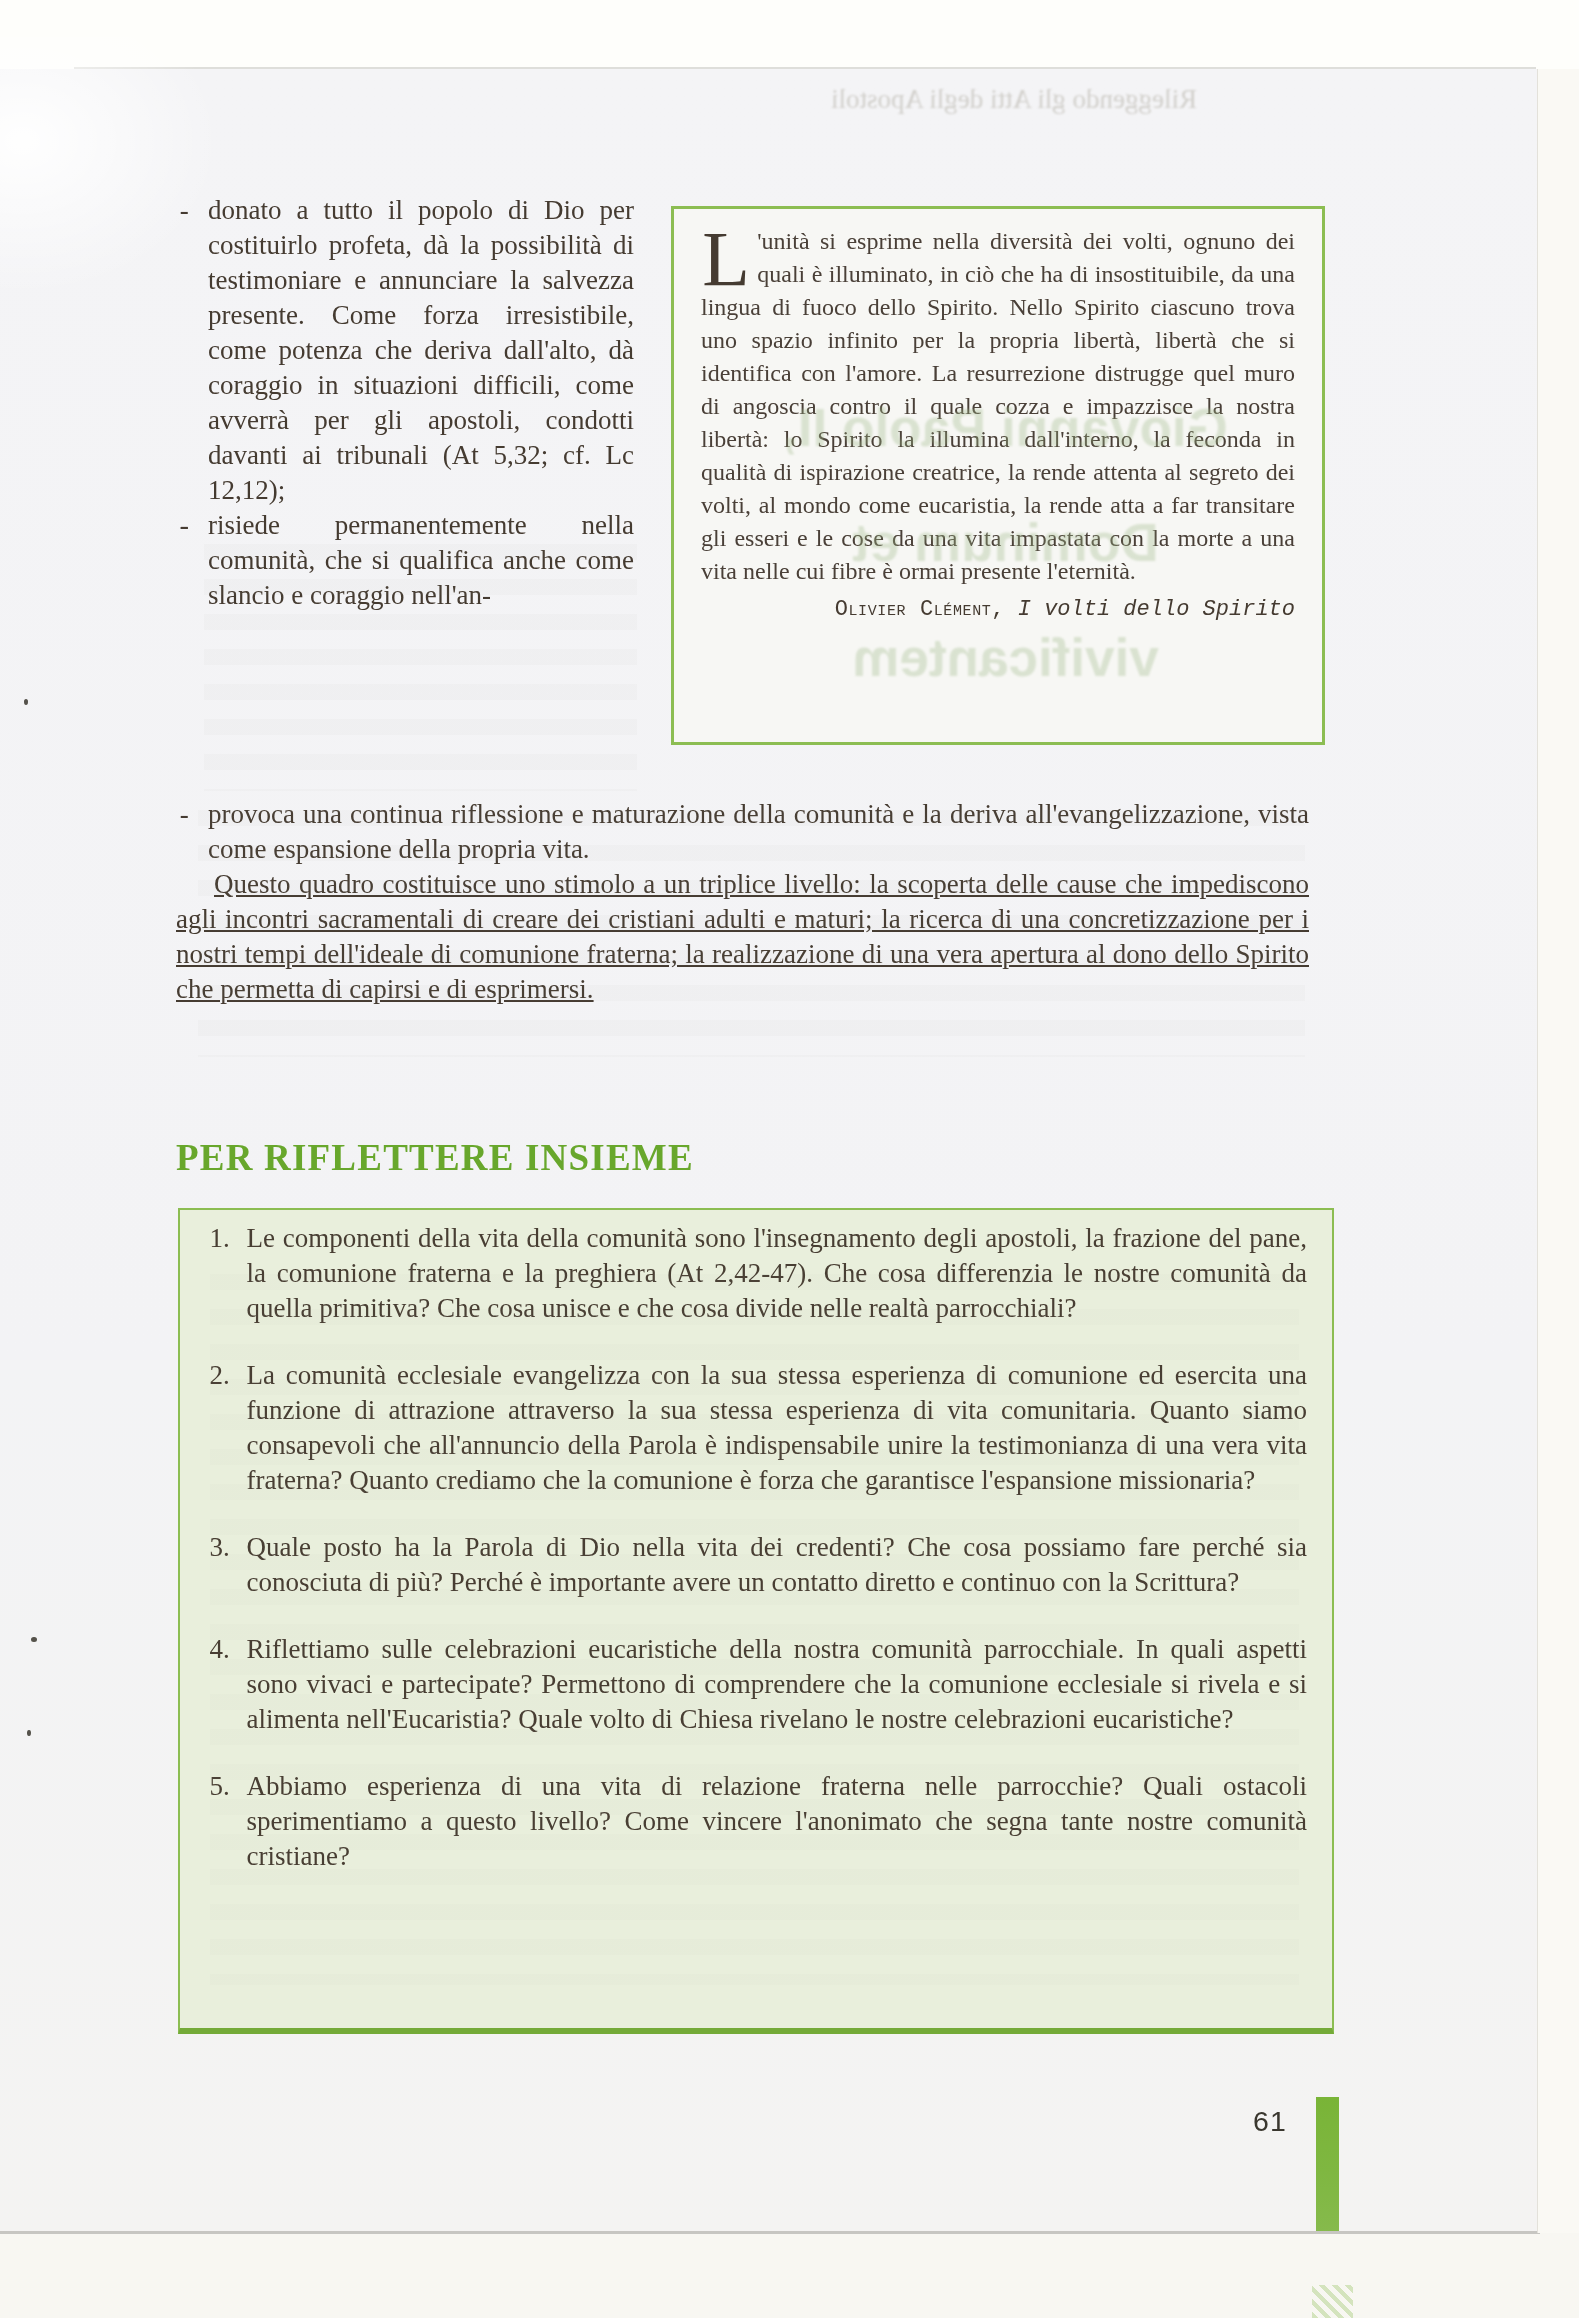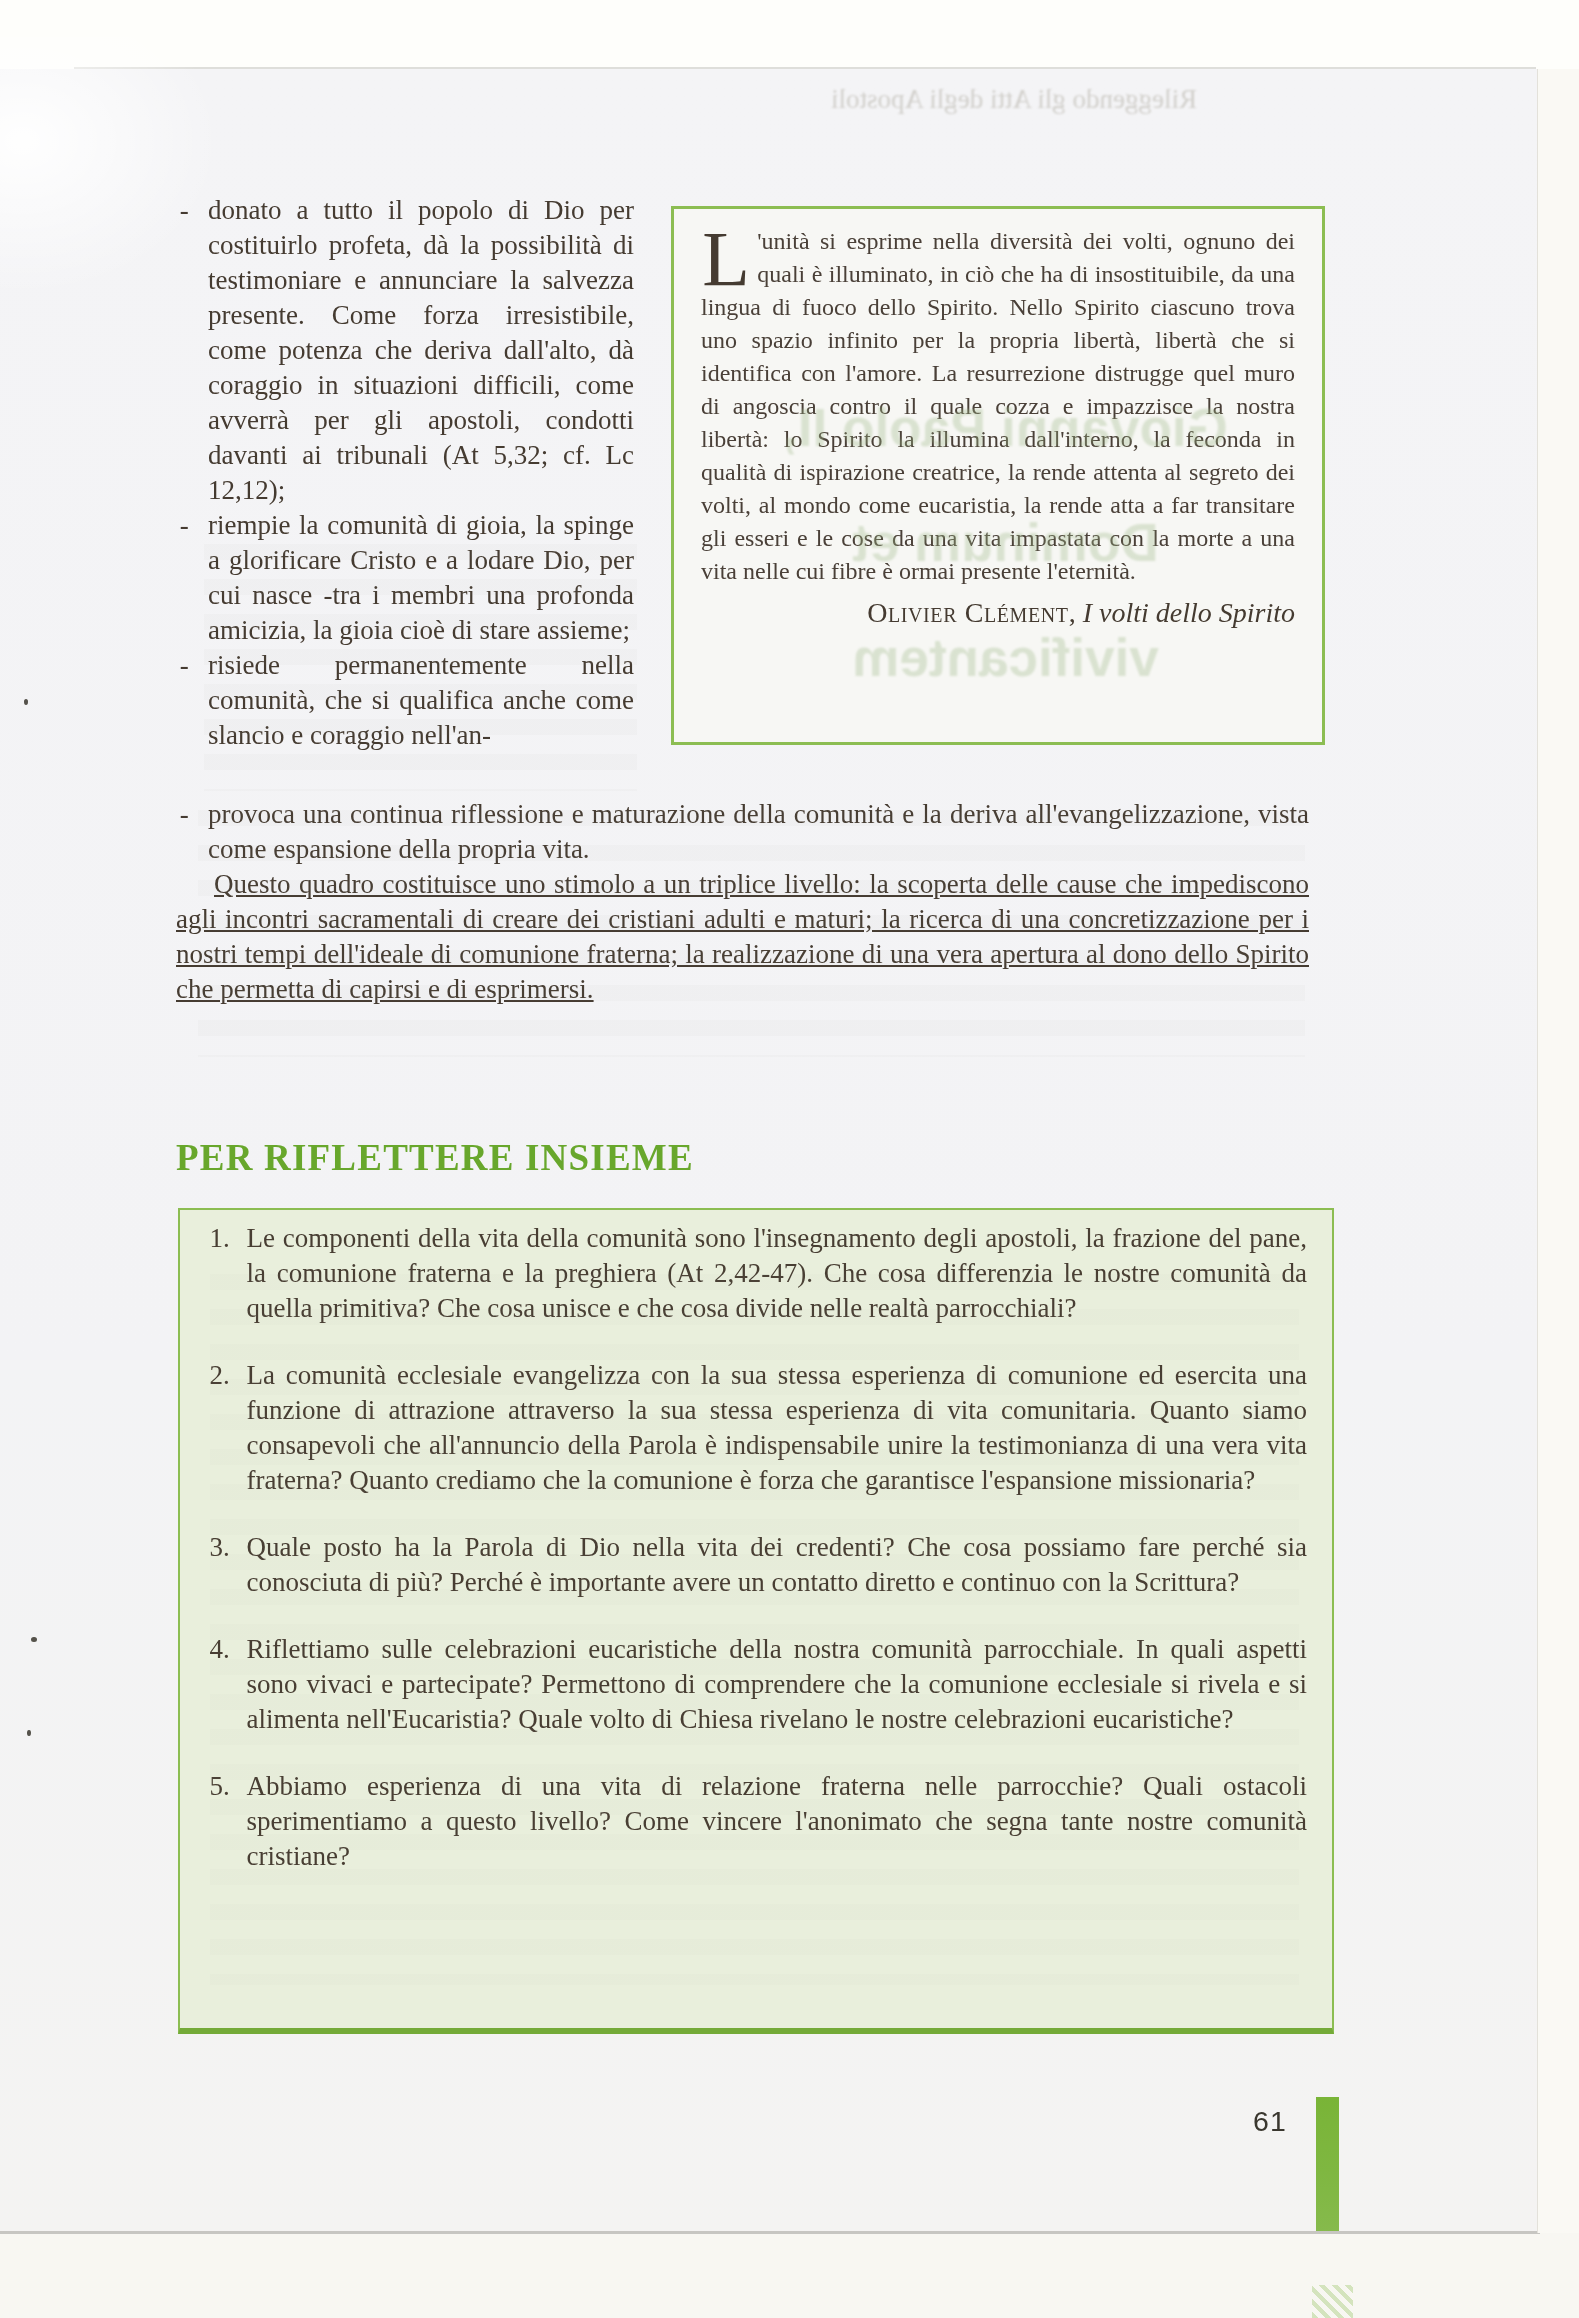--- a/index.html
+++ b/index.html
@@ -26,21 +26,21 @@
   .hang .marker{position:absolute;left:3.7px;top:0;text-align:left;}
   .narrow{position:absolute;left:176px;top:193px;width:458px;}
   .fullwide{position:absolute;left:176px;top:797px;width:1133px;}
   .closing{margin:0;text-indent:38px;text-decoration:underline;}
 
   
   .qtbox{position:absolute;left:671px;top:206px;width:654px;height:539px;box-sizing:border-box;
          border:3.1px solid #8cbd52;background:#f7f7f4;padding:16px 27px 11px 27px;}
   .qtbox .qp{margin:0;color:#4a4038;font-size:24px;line-height:33px;text-align:justify;}
   .dropcap{float:left;font-size:78px;line-height:57px;padding:5px 7.4px 0 1.2px;color:#453b31;}
-  .attrib{margin-top:8.7px;text-align:right;font-size:28px;color:#453b31;}
+  .attrib{margin-top:8.7px;text-align:right;font-size:22px;color:#453b31;font-family:Liberation Mono, monospace;}
   .attrib .auth{font-variant:small-caps;letter-spacing:0.6px;}
   .attrib .work{font-style:italic;}
 
   
   .heading{position:absolute;left:176px;top:1136px;font-size:37px;font-weight:bold;
            color:#68a72c;letter-spacing:1.2px;}
 
   
   .qbox{position:absolute;left:178px;top:1208px;width:1156px;height:826px;box-sizing:border-box;
         border:2.5px solid #8cbd52;border-bottom-width:6.2px;border-bottom-color:#74aa38;
@@ -77,21 +77,20 @@
   <div class="page-top-edge"></div>
   <div class="flare"></div>
 
   <div class="narrow txt">
     <div class="hang">
       <span class="marker">-</span>
       <span>donato a tutto il popolo di Dio per costituirlo profeta, dà la possibilità di testimoniare e annunciare la salvezza presente. Come forza irresistibile, come potenza che deriva dall'alto, dà coraggio in situazioni difficili, come avverrà per gli apostoli, condotti davanti ai tribunali (At 5,32; cf. Lc 12,12);</span>
     </div>
     <div class="hang">
       <span class="marker">-</span>
-      <span>riempie la comunità di gioia, la spinge a glorificare Cristo e a lodare Dio, per cui nasce -tra i membri una profonda amicizia, la gioia cioè di stare assieme;</span>
     </div>
     <div class="hang">
       <span class="marker">-</span>
       <span>risiede permanentemente nella comunità, che si qualifica anche come slancio e coraggio nell'an-</span>
     </div>
   </div>
 
   <div class="qtbox">
     <p class="qp">
       <span class="dropcap">L</span><span>'unità si esprime nella diversità dei volti, ognuno dei quali è illuminato, in ciò che ha di insostituibile, da una lingua di fuoco dello Spirito. Nello Spirito ciascuno trova uno spazio infinito per la propria libertà, libertà che si identifica con l'amore. La resurrezione distrugge quel muro di angoscia contro il quale cozza e impazzisce la nostra libertà: lo Spirito la illumina dall'interno, la feconda in qualità di ispirazione creatrice, la rende attenta al segreto dei volti, al mondo come eucaristia, la rende atta a far transitare gli esseri e le cose da una vita impastata con la morte a una vita nelle cui fibre è ormai presente l'eternità.</span>

